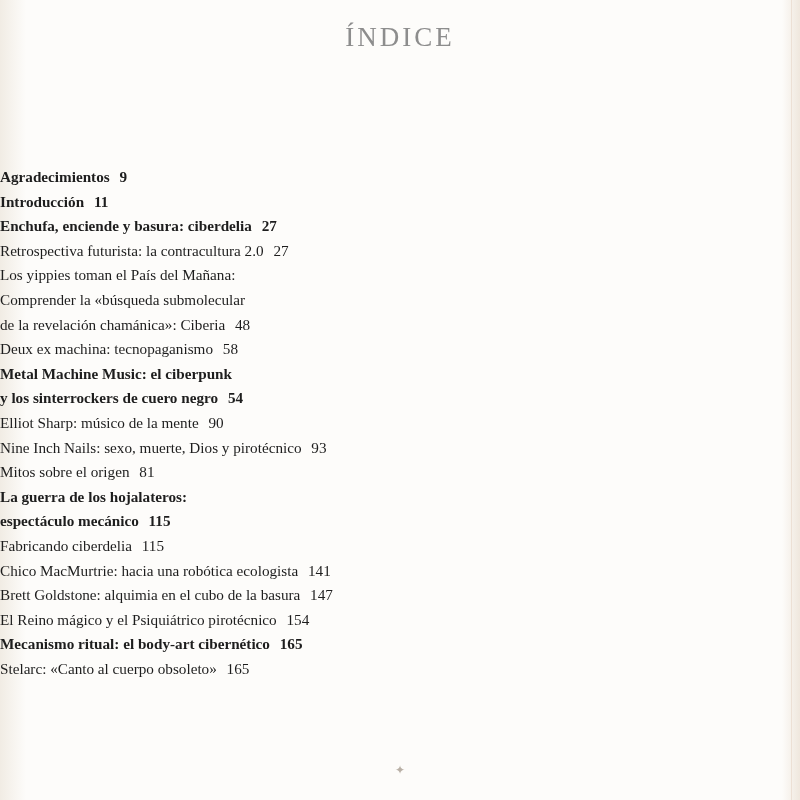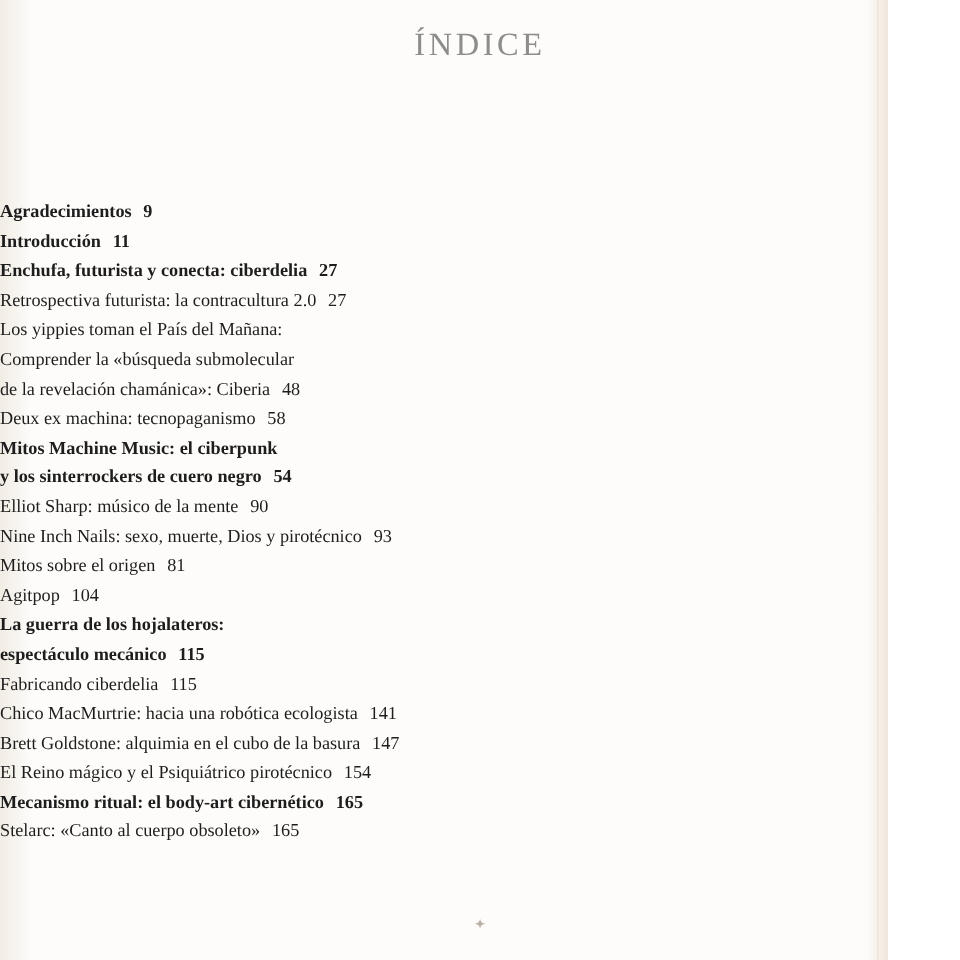--- a/index.html
+++ b/index.html
@@ -9,21 +9,21 @@
   body {
     width: 800px;
     height: 800px;
     background: #ffffff;
     font-family: "Liberation Serif", serif;
     color: #1a1a1a;
     overflow: hidden;
   }
   .page {
     position: relative;
-    width: 740px;
+    width: 800px;
     height: 800px;
     background: #fdfcfa;
     box-sizing: border-box;
   }
   
   .page::before {
     content: "";
     position: absolute;
     left: 0; top: 0; bottom: 0;
     width: 26px;
@@ -92,32 +92,31 @@
 <body>
 
 <div class="page">
   <div class="spine-line"></div>
 
   <div class="title">ÍNDICE</div>
 
   <div class="toc">
       <div class="entry bold"><span>Agradecimientos</span><span class="pg"> 9</span></div>
       <div class="entry bold"><span>Introducción</span><span class="pg"> 11</span></div>
-      <div class="entry bold"><span>Enchufa, futurista y conecta: ciberdelia</span><span class="pg"> 27</span></div>
+      <div class="entry bold"><span>Enchufa, enciende y basura: ciberdelia</span><span class="pg"> 27</span></div>
       <div class="entry"><span>Retrospectiva futurista: la contracultura 2.0</span><span class="pg"> 27</span></div>
       <div class="entry"><span>Los yippies toman el País del Mañana:</span></div>
       <div class="entry"><span>Comprender la «búsqueda submolecular</span></div>
       <div class="entry"><span>de la revelación chamánica»: Ciberia</span><span class="pg"> 48</span></div>
       <div class="entry"><span>Deux ex machina: tecnopaganismo</span><span class="pg"> 58</span></div>
-      <div class="entry bold"><span>Mitos Machine Music: el ciberpunk</span></div>
+      <div class="entry bold"><span>Metal Machine Music: el ciberpunk</span></div>
       <div class="entry bold"><span>y los sinterrockers de cuero negro</span><span class="pg"> 54</span></div>
       <div class="entry"><span>Elliot Sharp: músico de la mente</span><span class="pg"> 90</span></div>
       <div class="entry"><span>Nine Inch Nails: sexo, muerte, Dios y pirotécnico</span><span class="pg"> 93</span></div>
       <div class="entry"><span>Mitos sobre el origen</span><span class="pg"> 81</span></div>
-      <div class="entry"><span>Agitpop</span><span class="pg"> 104</span></div>
       <div class="entry bold"><span>La guerra de los hojalateros:</span></div>
       <div class="entry bold"><span>espectáculo mecánico</span><span class="pg"> 115</span></div>
       <div class="entry"><span>Fabricando ciberdelia</span><span class="pg"> 115</span></div>
       <div class="entry"><span>Chico MacMurtrie: hacia una robótica ecologista</span><span class="pg"> 141</span></div>
       <div class="entry"><span>Brett Goldstone: alquimia en el cubo de la basura</span><span class="pg"> 147</span></div>
       <div class="entry"><span>El Reino mágico y el Psiquiátrico pirotécnico</span><span class="pg"> 154</span></div>
       <div class="entry bold"><span>Mecanismo ritual: el body-art cibernético</span><span class="pg"> 165</span></div>
       <div class="entry"><span>Stelarc: «Canto al cuerpo obsoleto»</span><span class="pg"> 165</span></div>
     </div>
 

